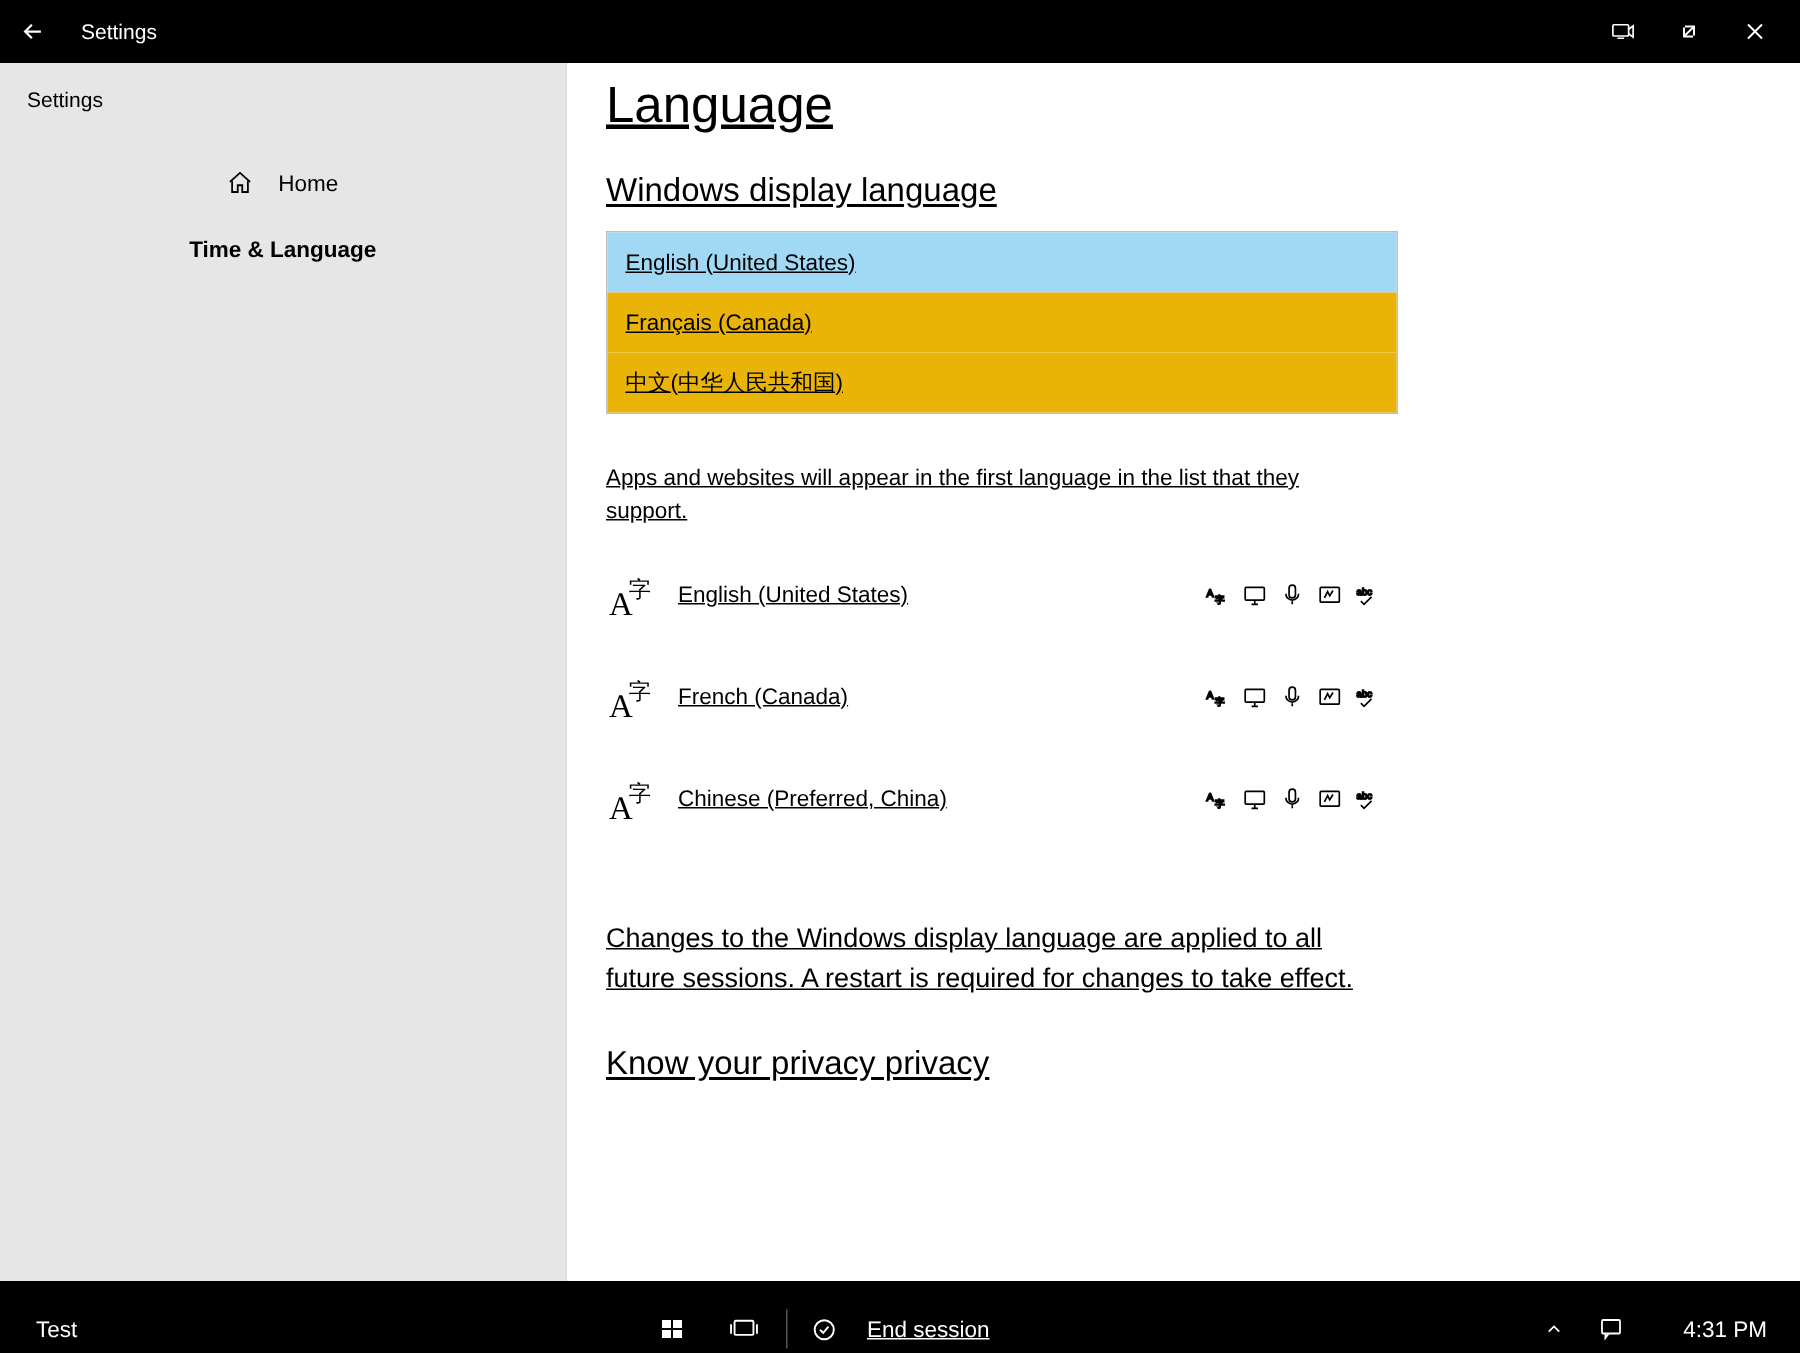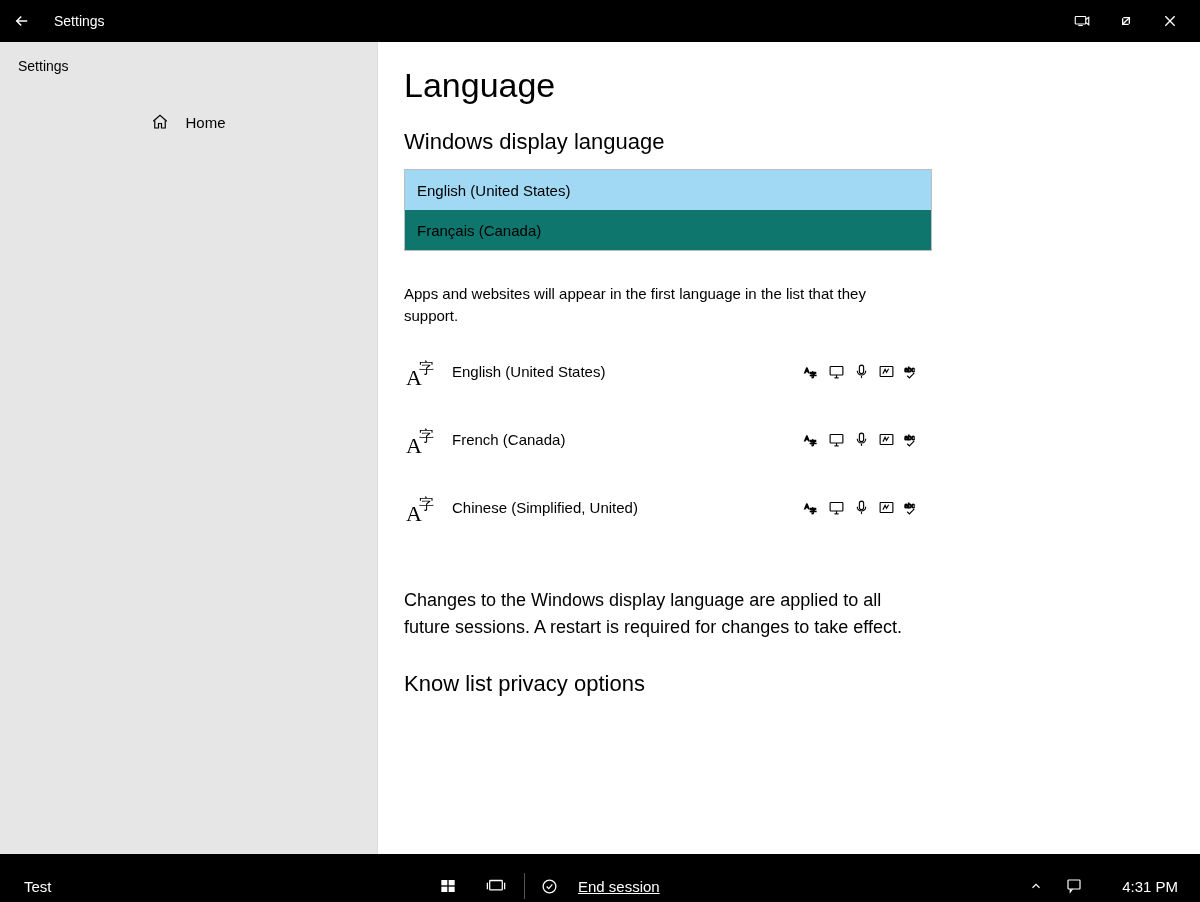--- a/index.html
+++ b/index.html
@@ -16,28 +16,28 @@
   .content { display:flex; height: 812px; }
 
   
   .sidebar { width: 378px; min-width:378px; background: #e6e6e6; border-right: 1px solid #ddd; padding-top: 14px; }
   .sidebar .crumbs { font-size: 14px; padding: 2px 18px 26px 18px; color:#000; }
   .sidebar .nav-item { display:flex; align-items:center; height: 44px; padding: 0 18px; font-size: 15px; cursor:pointer;justify-content:center; }
   .sidebar .nav-item .nicon { width: 20px; margin-right: 14px; display:flex; align-items:center; }
   .sidebar .nav-item.selected { font-weight: 600; }
 
   
-  .main { flex:1; padding: 24px 26px 0 26px; overflow-y:auto; }
+  .main { flex:1; padding: 9px 26px 0 26px; overflow-y:auto;text-decoration:underline; }
   .main h1 { font-size: 34px; font-weight: 400; margin-bottom: 24px; }
   .main h2 { font-size: 22px; font-weight: 400; margin-top: 6px; margin-bottom: 14px; }
   .desc { font-size: 15px; line-height: 1.45; max-width: 520px; margin-bottom: 20px; color:#000; }
 
   
   .langbox { width: 528px; border: 1px solid #bdbdbd; background:#fff; margin-bottom: 32px; }
-  .langbox .opt { height: 40px; display:flex; align-items:center; padding: 0 12px; font-size: 15px; background:#0f766e; cursor:pointer; }
+  .langbox .opt { height: 40px; display:flex; align-items:center; padding: 0 12px; font-size: 15px; background:#eab308; cursor:pointer; }
   .langbox .opt + .opt { border-top: none; }
   .langbox .opt.selected { background:#a1d8f3; }
 
   
   .lang-entry { display:flex; align-items:center; width: 516px; padding: 8px 0 26px 0; cursor:pointer; }
   .lang-entry .licon { width:48px; display:flex; align-items:flex-start; }
   .lang-entry .lname { flex:1; font-size:15px; padding-top:0px; }
   .lang-entry .packs { display:flex; gap:8px; color:#000; }
   .lang-entry .packs svg { width:17px; height:17px; }
 
@@ -95,29 +95,33 @@
     <div class="crumbs">Settings</div>
     <div class="nav-item">
       <span class="nicon">
         <svg width="18" height="18" viewBox="0 0 24 24" fill="none" stroke="#000" stroke-width="1.6">
             <path d="M3 11l9-8 9 8"></path>
             <path d="M5 10v10h5v-6h4v6h5V10"></path>
           </svg>
       </span>
       <span>Home</span>
     </div>
+    <div class="nav-item selected">
+      <span>Time &amp; Language</span>
+    </div>
   </div>
 
   <div class="main">
     <h1>Language</h1>
 
     <h2>Windows display language</h2>
     <div class="langbox">
       <div class="opt selected">English (United States)</div>
       <div class="opt">Français (Canada)</div>
+      <div class="opt">中文(中华人民共和国)</div>
     </div>
 
     <div class="desc">Apps and websites will appear in the first language in the list that they support.</div>
 
     <div class="lang-entry">
       <span class="licon">
         <svg width="34" height="34" viewBox="0 0 34 34">
             <text x="2" y="30" font-size="22" font-family="Segoe UI">A</text>
             <text x="15" y="18" font-size="15" font-family="SimSun,MS Gothic">字</text>
           </svg>
@@ -183,21 +187,21 @@
       </span>
     </div>
 
     <div class="lang-entry">
       <span class="licon">
         <svg width="34" height="34" viewBox="0 0 34 34">
             <text x="2" y="30" font-size="22" font-family="Segoe UI">A</text>
             <text x="15" y="18" font-size="15" font-family="SimSun,MS Gothic">字</text>
           </svg>
       </span>
-      <span class="lname">Chinese (Simplified, United)</span>
+      <span class="lname">Chinese (Preferred, China)</span>
       <span class="packs">
         <svg viewBox="0 0 24 24" fill="none" stroke="#000" stroke-width="1.6">
             <text x="2" y="14" font-size="10">A</text>
             <text x="10" y="20" font-size="9">字</text>
           </svg>
         <svg viewBox="0 0 24 24" fill="none" stroke="#000" stroke-width="1.6">
             <rect x="3" y="5" width="18" height="12" rx="1"></rect>
             <path d="M9 21h6"></path>
             <path d="M12 17v4"></path>
           </svg>
@@ -212,21 +216,21 @@
           </svg>
         <svg viewBox="0 0 24 24" fill="none" stroke="#000" stroke-width="1.6">
             <text x="2" y="12" font-size="9">abc</text>
             <path d="M6 18l3 3 7-7"></path>
           </svg>
       </span>
     </div>
 
     <div class="note">Changes to the Windows display language are applied to all future sessions. A restart is required for changes to take effect.</div>
 
-    <h2>Know list privacy options</h2>
+    <h2>Know your privacy privacy</h2>
   </div>
 </div>
 
 <div class="taskbar">
   <div class="user">Test</div>
   <div class="center">
     <div class="tbtn">
       <svg width="16" height="16" viewBox="0 0 24 24" fill="#fff">
           <rect x="2" y="3" width="9" height="8"></rect>
           <rect x="13" y="3" width="9" height="8"></rect>

